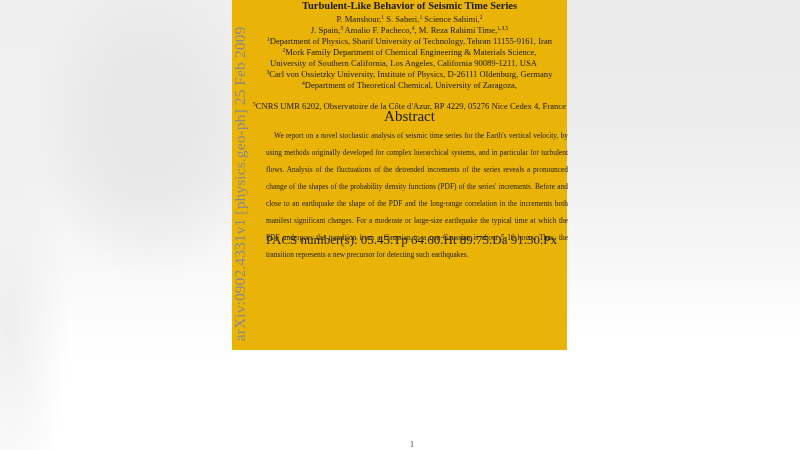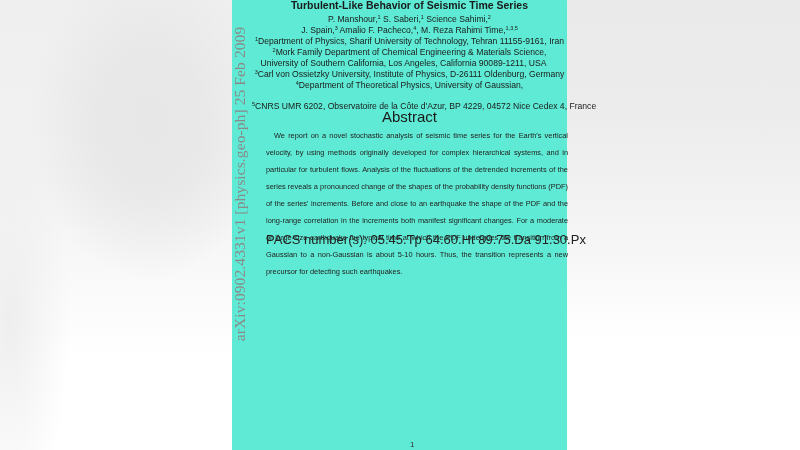--- a/index.html
+++ b/index.html
@@ -28,23 +28,23 @@
     }
     .margin-right {
       position: absolute;
       left: 567px; top: 0;
       width: 233px; height: 450px;
       background: linear-gradient(to bottom, #eaeaea 0%, #ececec 25%, #f6f6f6 55%, #ffffff 75%);
     }
     .page {
       position: absolute;
       left: 232px; top: 0;
-      width: 335px; height: 450px;
-      background: #5eead4;
-      font-family: Liberation Sans, sans-serif;
+      width: 335px; height: 350px;
+      background: #eab308;
+      font-family: Liberation Serif, serif;
       color: #1a1a1a;
     }
     .line {
       position: absolute;
       left: 0; right: 0;
       text-align: center;
       white-space: nowrap;
       font-size: 8.6px;
       line-height: 11px;
     }
@@ -121,24 +121,24 @@
     <div class="line" style="top:47px; left:20px;">
       <sup>2</sup><span>Mork Family Department of Chemical Engineering &amp; Materials Science,</span>
     </div>
     <div class="line" style="top:58px; left:8px;">
       <span>University of Southern California, Los Angeles, California 90089-1211, USA</span>
     </div>
     <div class="line" style="top:69px; left:20px;">
       <sup>3</sup><span>Carl von Ossietzky University, Institute of Physics, D-26111 Oldenburg, Germany</span>
     </div>
     <div class="line" style="top:80px; left:20px;">
-      <sup>4</sup><span>Department of Theoretical Physics, University of Gaussian,</span>
+      <sup>4</sup><span>Department of Theoretical Chemical, University of Zaragoza,</span>
     </div>
     <div class="line" style="top:101px; left:20px;">
-      <sup>5</sup><span>CNRS UMR 6202, Observatoire de la Côte d'Azur, BP 4229, 04572 Nice Cedex 4, France</span>
+      <sup>5</sup><span>CNRS UMR 6202, Observatoire de la Côte d'Azur, BP 4229, 05276 Nice Cedex 4, France</span>
     </div>
 
     <div class="line abstract-heading" style="top:111px; left:20px;">Abstract</div>
 
     <div class="abstract">We report on a novel stochastic analysis of seismic time series for the Earth's vertical velocity, by using methods originally developed for complex hierarchical systems, and in particular for turbulent flows.  Analysis of the fluctuations of the detrended increments of the series reveals a pronounced change of the shapes of the probability density functions (PDF) of the series' increments.  Before and close to an earthquake the shape of the PDF and the long-range correlation in the increments both manifest significant changes. For a moderate or large-size earthquake the typical time at which the PDF undergoes the transition from a Gaussian to a non-Gaussian is about 5-10 hours.  Thus, the transition represents a new precursor for detecting such earthquakes.</div>
 
     <div class="pacs">PACS number(s): 05.45.Tp 64.60.Ht 89.75.Da 91.30.Px</div>
 
     <div class="page-number">1</div>
   </div>

